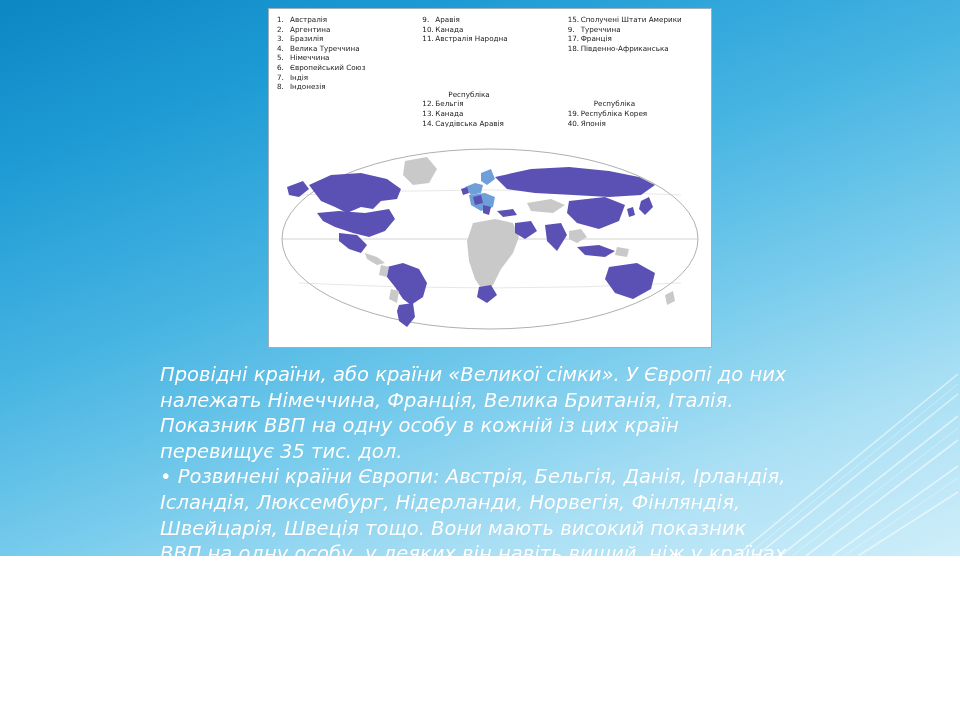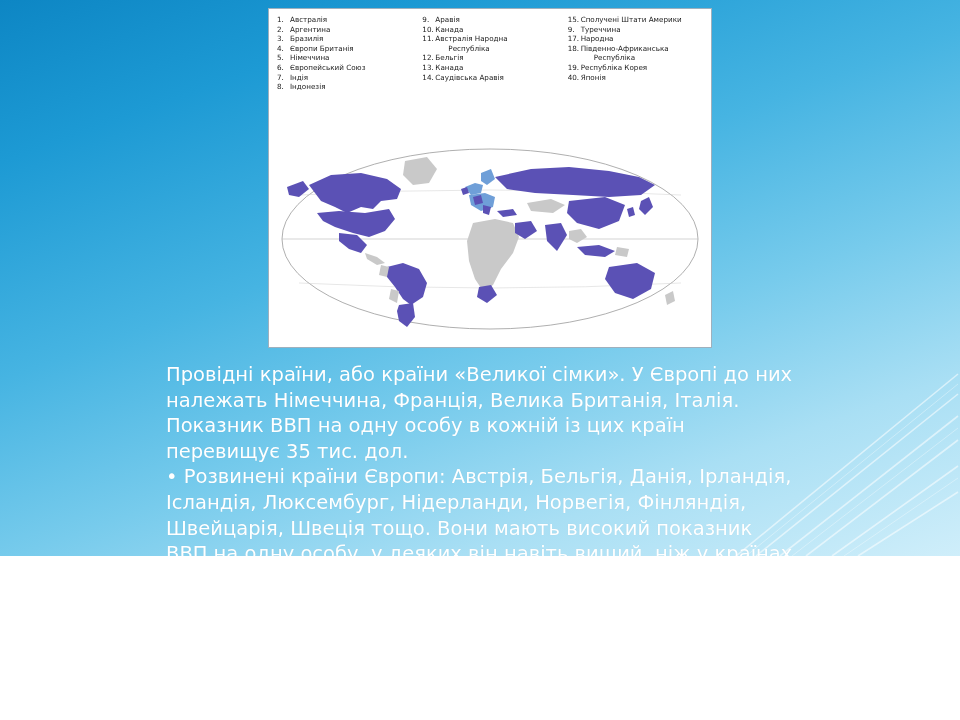--- a/index.html
+++ b/index.html
@@ -59,44 +59,46 @@
     color: #1b1b1b;
     white-space: nowrap;
     font-family: "DejaVu Sans", sans-serif;
   }
   .legend-item .num {
     display: inline-block;
     width: 13px;
   }
   .legend-item.cont {
     padding-left: 26px;
+    margin-top: 46px;
   }
   .map-wrap {
     position: relative;
     width: 100%;
     height: 218px;
     background: #ffffff;
     overflow: hidden;
   }
   .map-wrap svg {
     display: block;
     width: 100%;
     height: 100%;
   }
 
   .body-text {
     position: absolute;
-    left: 166px;
+    left: 160px;
     top: 362px;
     width: 630px;
     color: #ffffff;
     font-size: 19.5px;
     line-height: 25.6px;
     font-family: "DejaVu Sans", sans-serif;
     text-shadow: 0 0 1px rgba(0,0,0,0.08);
+    font-style: italic;
   }
   .body-text p {
     margin: 0;
   }
   .para-2 {
     margin-top: 0;
   }
 </style>
 </head>
 <body>
@@ -122,39 +124,39 @@
   </div>
 
   <div class="map-figure">
 
     <div class="legend">
       <div class="legend-cols">
         <div class="legend-col">
           <div class="legend-item"><span class="num">1.</span><span>Австралія</span></div>
           <div class="legend-item"><span class="num">2.</span><span>Аргентина</span></div>
           <div class="legend-item"><span class="num">3.</span><span>Бразилія</span></div>
-          <div class="legend-item"><span class="num">4.</span><span>Європи Британія</span></div>
+          <div class="legend-item"><span class="num">4.</span><span>Велика Туреччина</span></div>
           <div class="legend-item"><span class="num">5.</span><span>Німеччина</span></div>
           <div class="legend-item"><span class="num">6.</span><span>Європейський Союз</span></div>
           <div class="legend-item"><span class="num">7.</span><span>Індія</span></div>
           <div class="legend-item"><span class="num">8.</span><span>Індонезія</span></div>
         </div>
         <div class="legend-col">
           <div class="legend-item"><span class="num">9.</span><span>Аравія</span></div>
           <div class="legend-item"><span class="num">10.</span><span>Канада</span></div>
           <div class="legend-item"><span class="num">11.</span><span>Австралія Народна</span></div>
           <div class="legend-item cont"><span>Республіка</span></div>
           <div class="legend-item"><span class="num">12.</span><span>Бельгія</span></div>
           <div class="legend-item"><span class="num">13.</span><span>Канада</span></div>
           <div class="legend-item"><span class="num">14.</span><span>Саудівська Аравія</span></div>
         </div>
         <div class="legend-col">
           <div class="legend-item"><span class="num">15.</span><span>Сполучені Штати Америки</span></div>
           <div class="legend-item"><span class="num">9.</span><span>Туреччина</span></div>
-          <div class="legend-item"><span class="num">17.</span><span>Народна</span></div>
+          <div class="legend-item"><span class="num">17.</span><span>Франція</span></div>
           <div class="legend-item"><span class="num">18.</span><span>Південно-Африканська</span></div>
           <div class="legend-item cont"><span>Республіка</span></div>
           <div class="legend-item"><span class="num">19.</span><span>Республіка Корея</span></div>
           <div class="legend-item"><span class="num">40.</span><span>Японія</span></div>
         </div>
       </div>
     </div>
 
     <div class="map-wrap">
       <svg viewBox="0 0 442 218" xmlns="http://www.w3.org/2000/svg">

